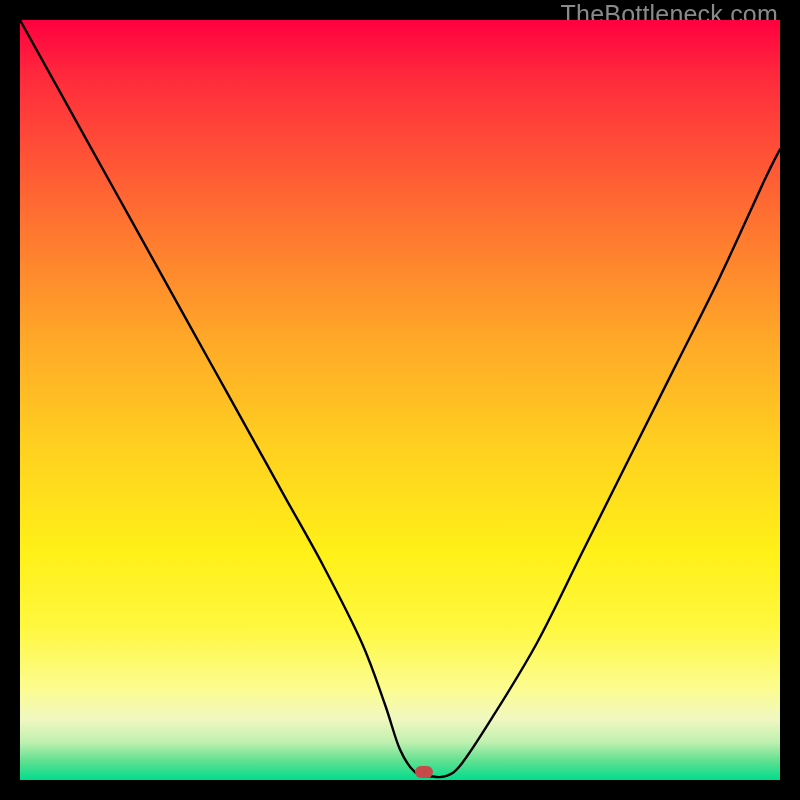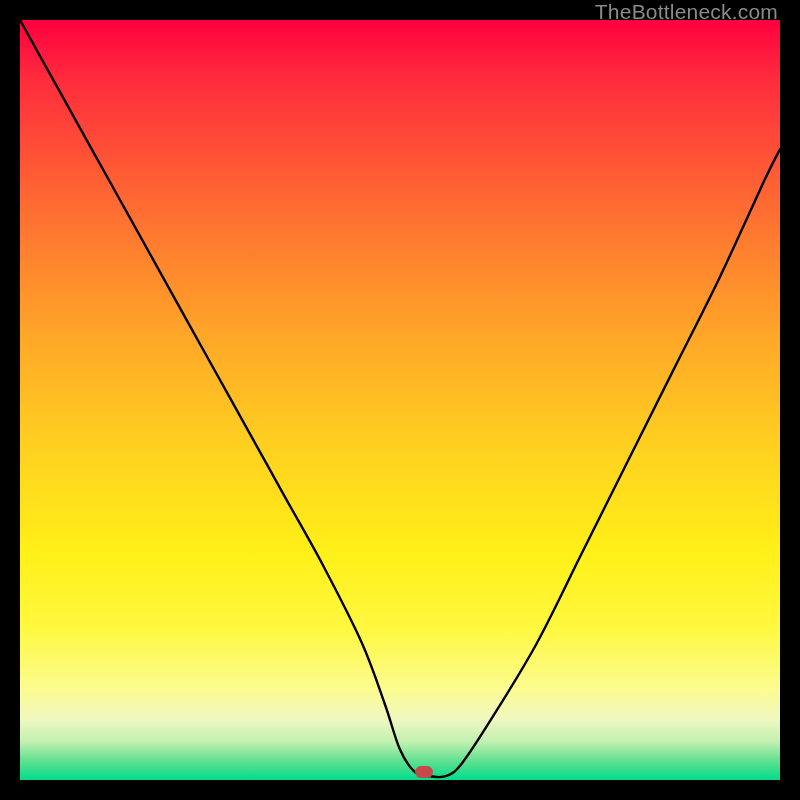--- a/index.html
+++ b/index.html
@@ -54,21 +54,21 @@
     height: 12px;
     border-radius: 6px;
     background: #c64a4a;
     transform: translate(-50%, -50%);
   }
   .watermark {
     position: absolute;
     top: 0px;
     right: 22px;
     color: #8a8a8a;
-    font-size: 21px;
+    font-size: 25px;
     letter-spacing: 0.2px;
   }
 </style>
 </head>
 <body>
 
 <div class="watermark">TheBottleneck.com</div>
 
 <div class="plot-area">
   <div class="gradient"></div>

